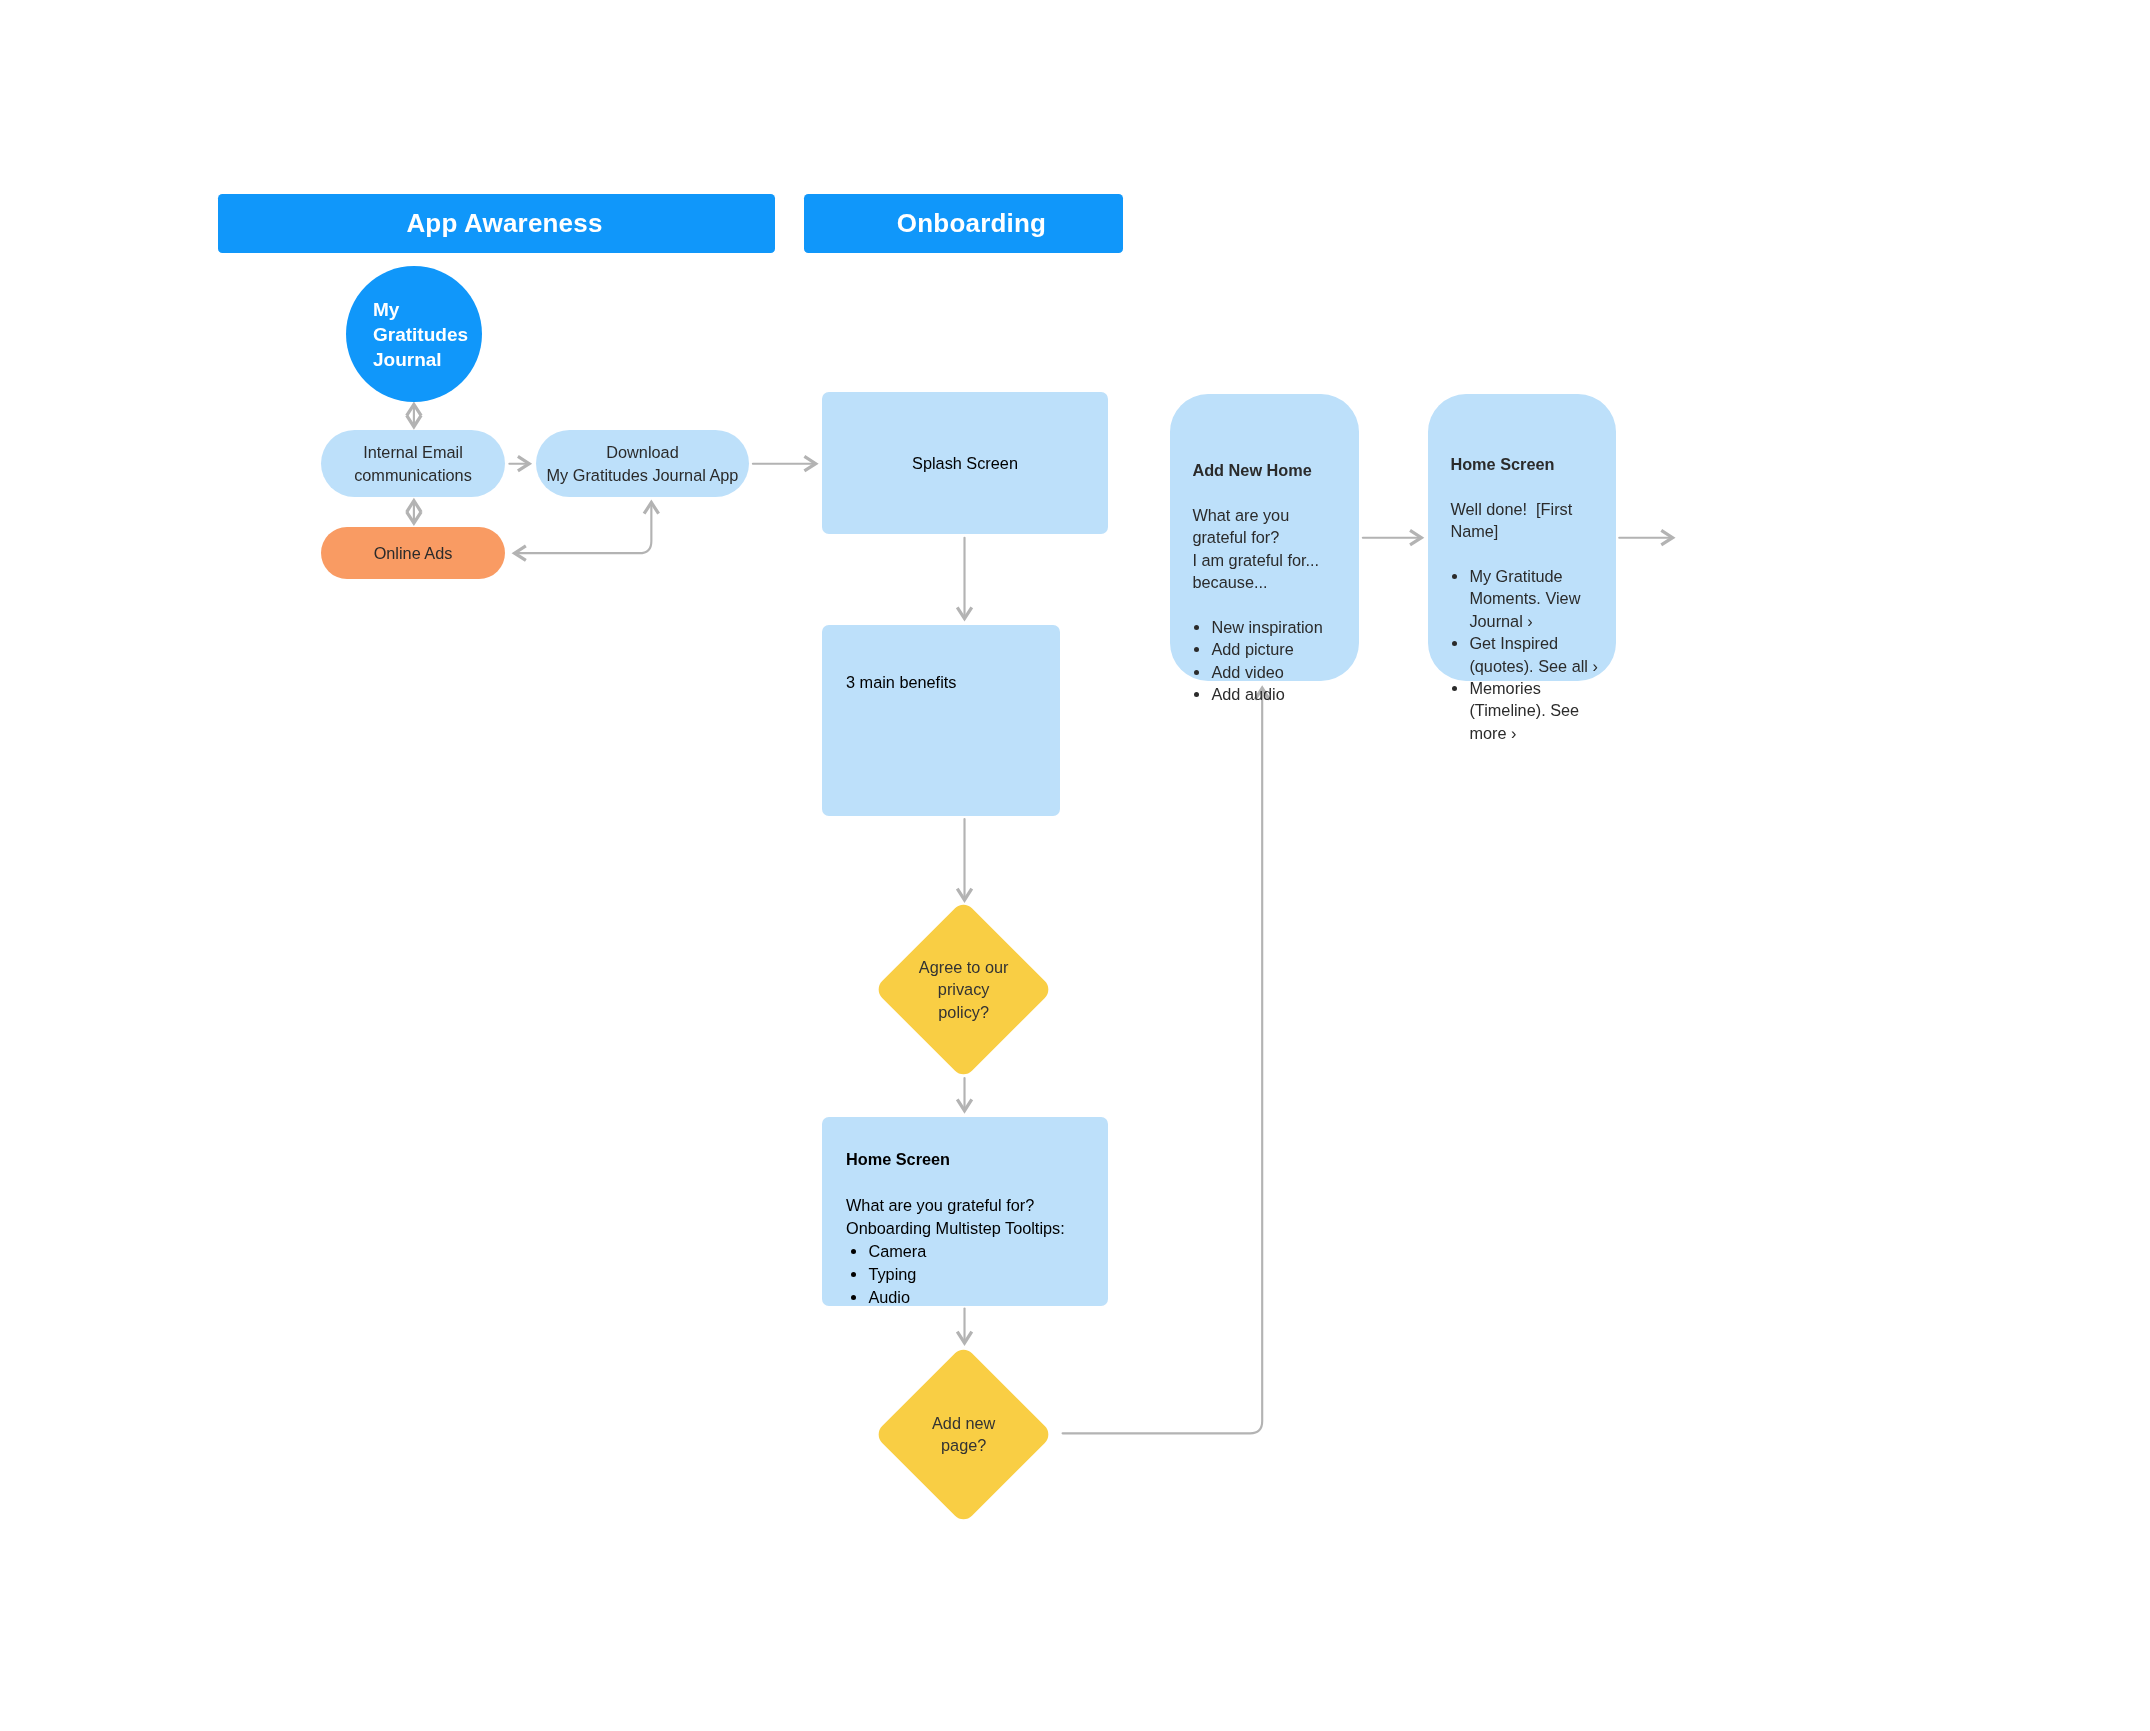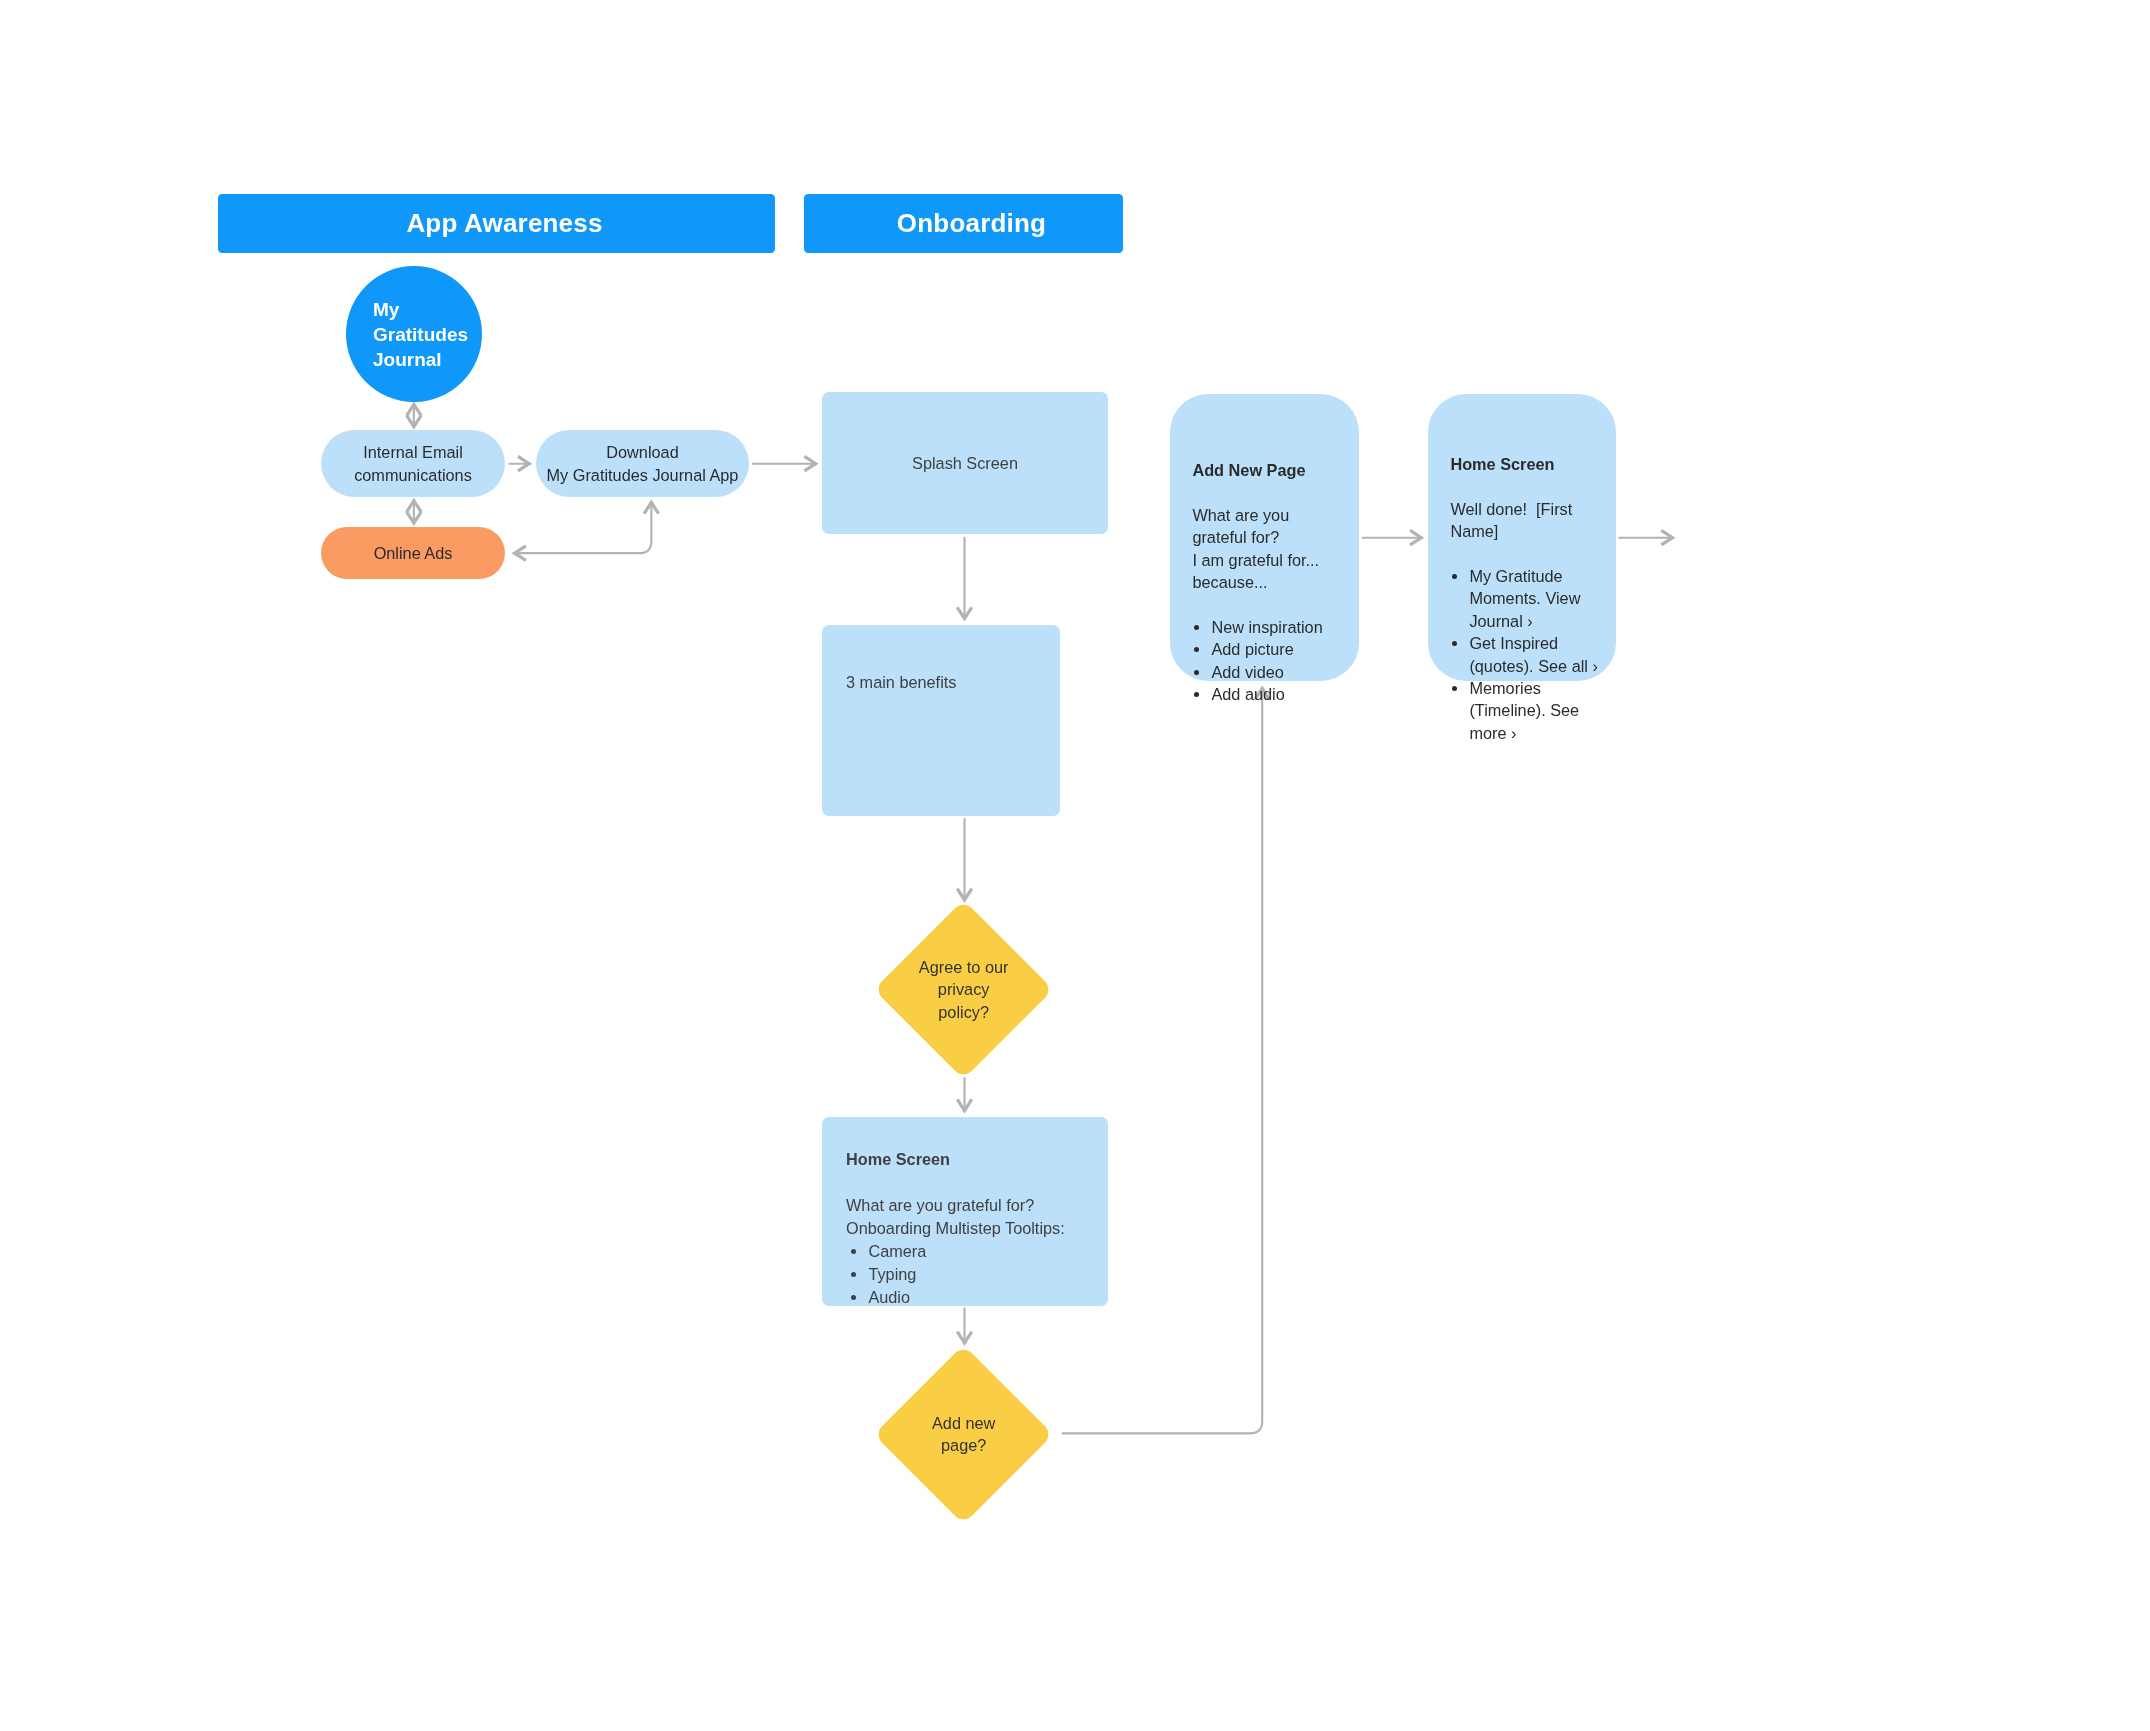--- a/index.html
+++ b/index.html
@@ -19,21 +19,21 @@
           background:var(--blue);color:#fff;font-weight:700;font-size:19px;line-height:25px;
           display:flex;align-items:center;box-sizing:border-box;padding-left:27px;}
   .pill{position:absolute;background:var(--lightblue);display:flex;flex-direction:column;align-items:center;
         justify-content:center;text-align:center;font-size:16.3px;line-height:22.4px;color:#2b2b2b;}
   #pill-email{left:321px;top:430px;width:184px;height:67px;border-radius:34px;}
   #pill-dl{left:536px;top:430px;width:213px;height:67px;border-radius:34px;}
   #pill-ads{left:321px;top:527px;width:184px;height:52px;border-radius:27px;background:var(--orange);}
 
   
   .rect{position:absolute;background:var(--lightblue);border-radius:6.9px;font-size:16.3px;line-height:23px;
-        color:#404040;box-sizing:border-box;}
+        color:#000000;box-sizing:border-box;}
   #rect-splash{left:822px;top:392px;width:286px;height:142px;display:flex;align-items:center;justify-content:center;}
   #rect-benefits{left:822px;top:625px;width:238px;height:191px;padding:46px 15.5px 0 24px;}
   #rect-benefits ol{margin:23px 0 0 0;padding-left:26px;}
   #rect-benefits li{padding-left:1.7px;}
   #rect-home{left:822px;top:1117px;width:286px;height:189px;padding:31px 15.5px 0 24px;}
   #rect-home .ttl{margin-bottom:23px;}
   #rect-home ul{margin:0;padding-left:22.4px;}
   .ttl{font-weight:700;}
 
   .diamond{position:absolute;width:127px;height:127px;background:var(--yellow);border-radius:12px;
@@ -135,21 +135,21 @@
   </div>
 
   <div id="dia-addpage" class="diamond">
     <div class="dtxt">
       <span class="ln">Add new</span>
       <span class="ln">page?</span>
     </div>
   </div>
 
   <div id="card-anp" class="card">
-    <div class="ttl">Add New Page</div>
+    <div class="ttl">Add New Home</div>
     <p>What are you grateful for?</p>
     <p>I am grateful for...</p>
     <p>because...</p>
     <ul>
       <li>New inspiration</li>
       <li>Add picture</li>
       <li>Add video</li>
       <li>Add audio</li>
     </ul>
   </div>

